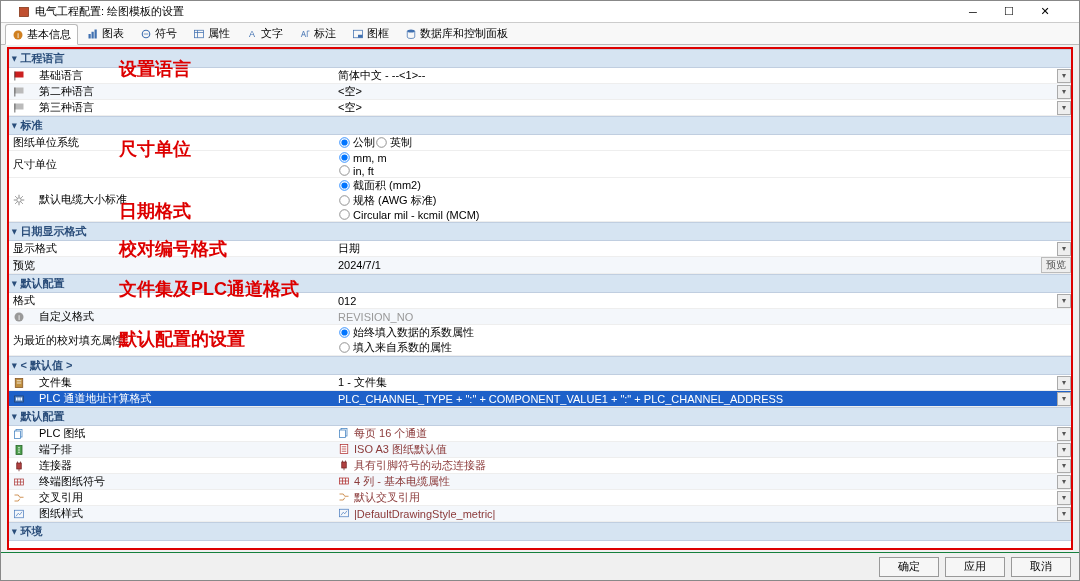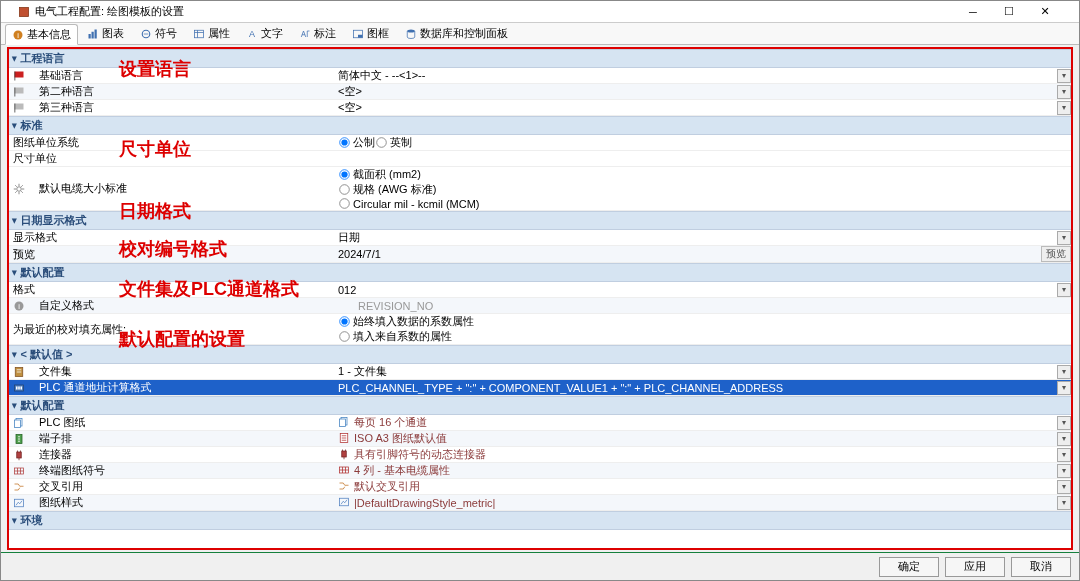--- a/index.html
+++ b/index.html
@@ -195,20 +195,32 @@
                   <span>英制</span>
                 </label>
               </div>
             </div>
             <div class="rowend"></div>
           </div>
           <div class="row">
             <div class="lbl">
               <span>尺寸单位</span>
             </div>
+            <div class="val">
+              <div style="display: flex; flex-direction: column;">
+                <label class="radio">
+                  <input type="radio" checked="" style=""> 
+                  <span>mm, m</span>
+                </label>
+                <label class="radio">
+                  <input type="radio" style=""> 
+                  <span>in, ft</span>
+                </label>
+              </div>
+            </div>
             <div class="rowend"></div>
           </div>
           <div class="row">
             <div class="lbl">
               <span class="ic">
                 <svg class="mini-svg" viewBox="0 0 16 16">
                   <circle cx="8" cy="8" r="3" fill="none" stroke="#666"></circle>
                   <path d="M8 1v3M8 12v3M1 8h3M12 8h3M3 3l2 2M11 11l2 2M13 3l-2 2M5 11l-2 2" stroke="#666"></path>
                 </svg>
               </span>
@@ -273,21 +285,21 @@
             <div class="lbl">
               <span class="ic">
                 <svg class="mini-svg" viewBox="0 0 16 16">
                   <circle cx="8" cy="8" r="6" fill="#999"></circle>
                   <text x="8" y="12" text-anchor="middle" font-size="10" fill="#fff">i</text>
                 </svg>
               </span>
               <span>自定义格式</span>
             </div>
             <div class="val">
-              <span style="color: rgb(153, 153, 153); margin-left: 20px;">REVISION_NO</span>
+              <span style="color: rgb(153, 153, 153);">REVISION_NO</span>
             </div>
             <div class="rowend"></div>
           </div>
           <div class="row">
             <div class="lbl">
               <span>为最近的校对填充属性:</span>
             </div>
             <div class="val">
               <div style="display: flex; flex-direction: column;">
                 <label class="radio">

